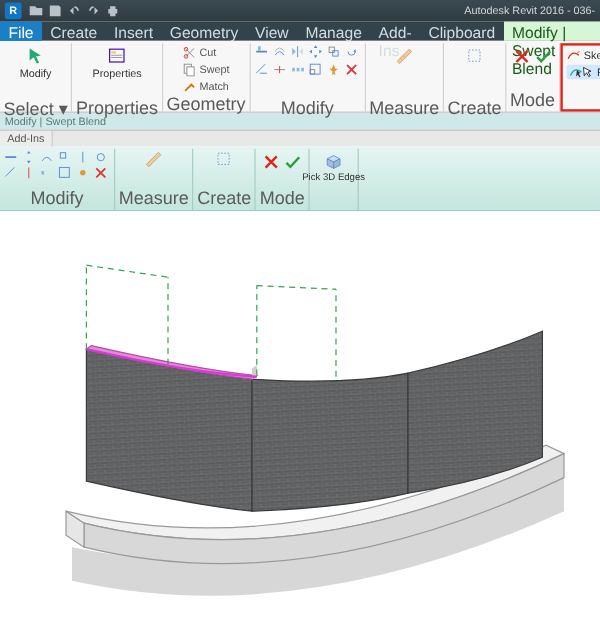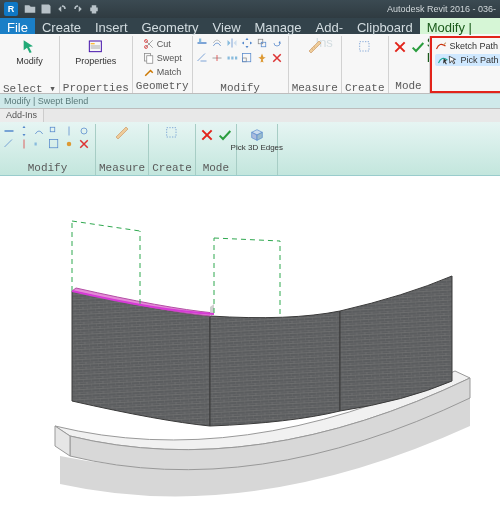--- a/index.html
+++ b/index.html
@@ -11,21 +11,21 @@
   .titlebar .title { font-size:9px; color:#d0d7da; white-space:nowrap;}
   .qat-btn { width:12px;height:12px; fill:#b8c2c8; }
   .tabs { display:flex; background:#33434b; height:16px; }
   .tab { padding:2px 7px; color:#d3dde1; font-size:13px; cursor:pointer; }
   .tab.file { background:#1a7fc7; color:#fff; font-weight:500;}
   .tab.active { background:#d6f6d6; color:#1a5a1a;}
   .ribbon { background:#f7f7f7; border-bottom:1px solid #bdbdbd; display:flex; padding:2px 0 0 0; height:60px;}
   .panel { display:flex; flex-direction:column; align-items:center; border-right:1px solid #d2d2d2; padding:1px 3px 0 3px; }
   .panel:last-child { border-right:none;gap:36px;}
   .panel-body { display:flex; gap:2px; align-items:flex-start; flex:1;}
-  .panel-title { font-size:11px; color:#5a5a5a; margin-top:auto; padding:1px 0; white-space:nowrap;font-family:Liberation Mono, monospace;}
+  .panel-title { font-size:15px; color:#5a5a5a; margin-top:auto; padding:1px 0; white-space:nowrap;}
   .bigbtn { display:flex; flex-direction:column; align-items:center; justify-content:flex-start; width:32px; height:44px; cursor:pointer; padding-top:2px;}
   .bigbtn span { font-size:9px; color:#333; margin-top:1px; white-space:nowrap;}
   .smallstack { display:flex; flex-direction:column; gap:1px;}
   .smallbtn { display:flex; align-items:center; gap:2px; height:13px; padding:0 2px; cursor:pointer; white-space:nowrap;}
   .smallbtn span { font-size:9px; color:#555;}
   .icn { width:16px;height:16px; }
   .icn-sm { width:12px;height:12px; }
   .mode-panel { display:flex; flex-direction:column; align-items:center;}
   .mode-body { display:flex; gap:2px; padding-top:2px;}
   .draw-panel { border:2px solid #e2231a; padding:2px 3px; display:flex; flex-direction:column; gap:2px; background:#f7f7f7;}

